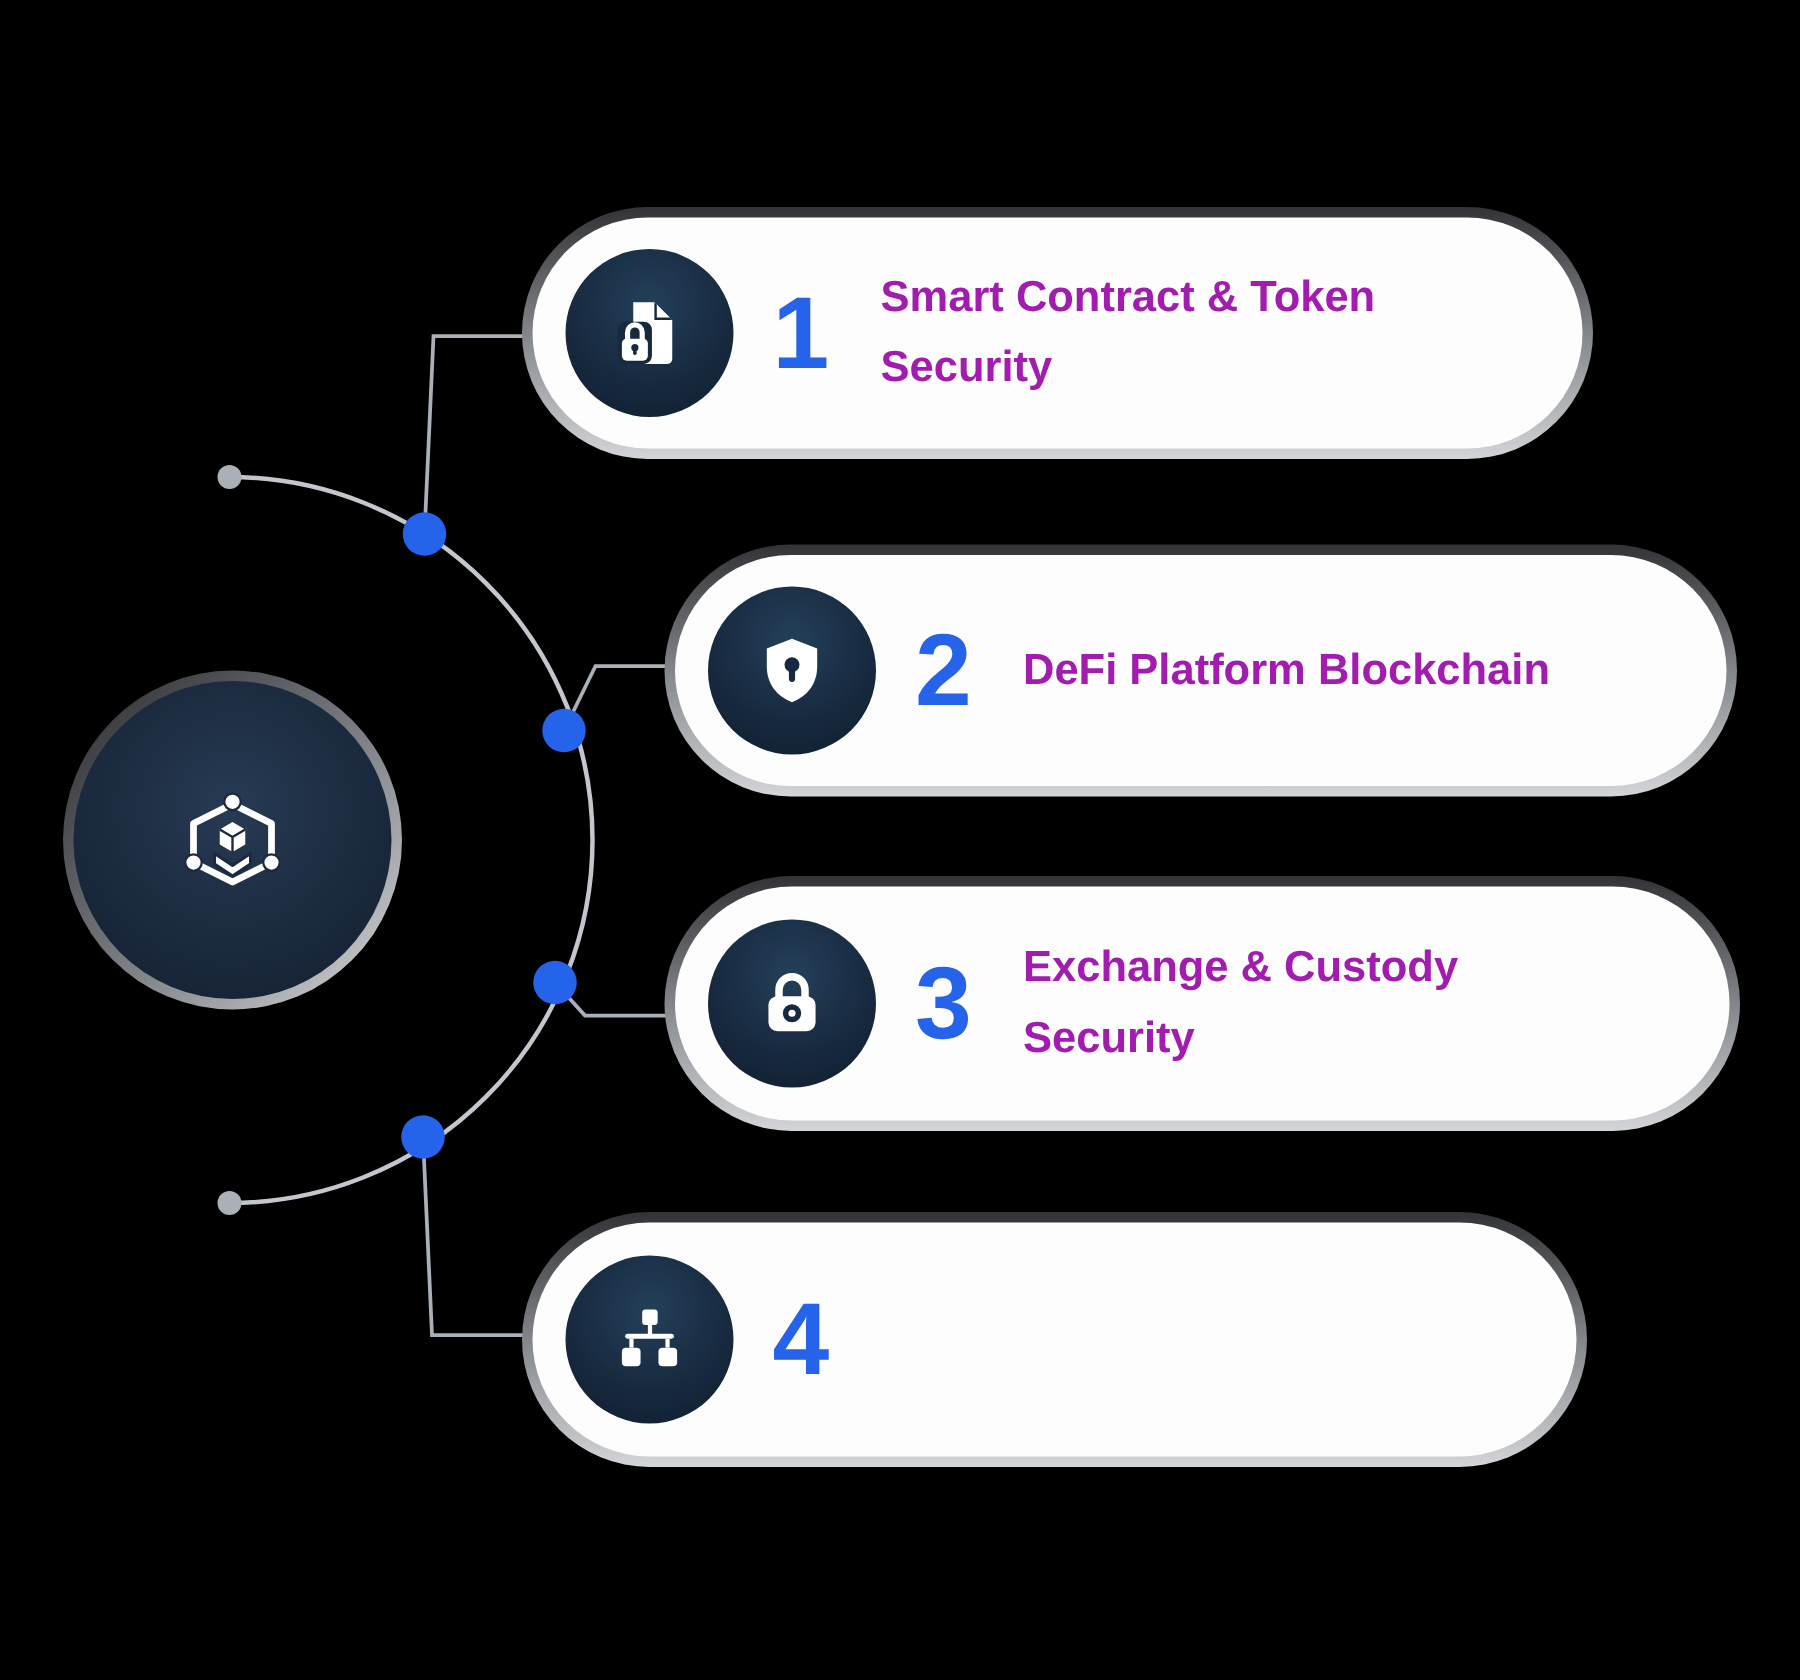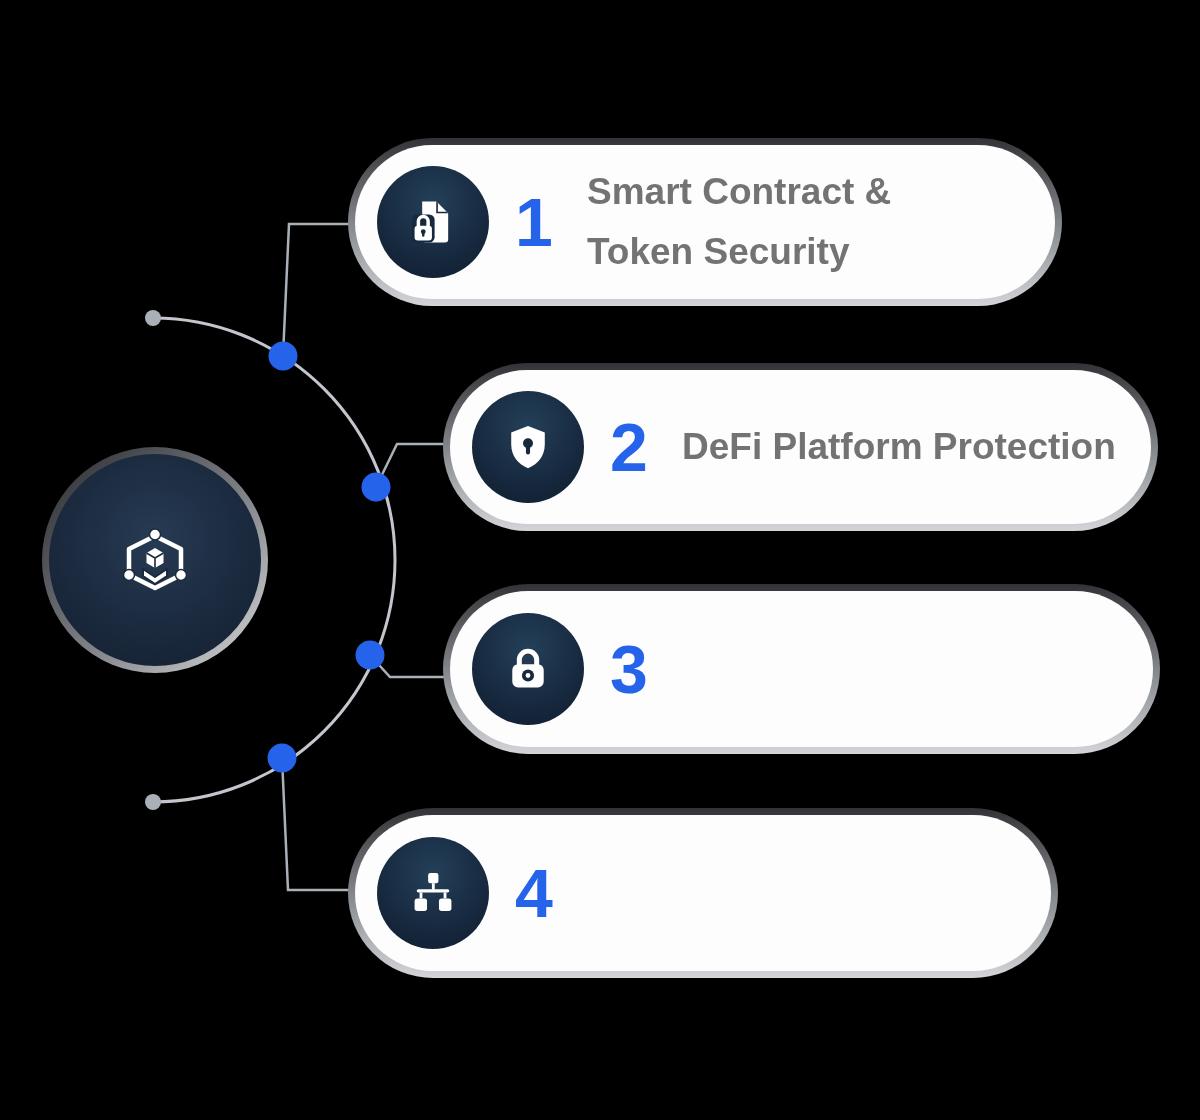--- a/index.html
+++ b/index.html
@@ -35,21 +35,21 @@
   .icon-circle{
     width:112px;height:112px;border-radius:50%;flex:none;
     background:radial-gradient(circle at 50% 32%,#234059 0%,#17293f 58%,#101d2e 100%);
     display:flex;align-items:center;justify-content:center;
   }
   .step-number{
     flex:none;width:58px;margin-left:16px;text-align:center;
     font-size:68px;font-weight:bold;color:#2563eb;
   }
   .step-title{
-    margin-left:24px;font-size:37px;font-weight:bold;color:#737373;
+    margin-left:24px;font-size:29px;font-weight:bold;color:#a21caf;
     line-height:1.62;max-width:382px;
   }
   .nowrap{white-space:nowrap;max-width:none;}
 </style>
 </head>
 <body>
 
 <div class="canvas">
 
   <svg class="connector-layer" width="1200" height="1120" viewBox="0 0 1200 1120">
@@ -102,35 +102,36 @@
   <div class="card card-2">
     <div class="card-inner">
       <div class="icon-circle">
         <svg width="52" height="52" viewBox="0 0 48 48">
           <path d="M24 4.5 L39.5 10.5 V21.5 C39.5 32.5 33 40 24 43.5 C15 40 8.5 32.5 8.5 21.5 V10.5 Z" fill="#ffffff"></path>
           <circle cx="24" cy="20.5" r="4.6" fill="#17293f"></circle>
           <rect x="22.1" y="22.5" width="3.8" height="8.5" rx="1.9" fill="#17293f"></rect>
         </svg>
       </div>
       <div class="step-number">2</div>
-      <div class="step-title nowrap">DeFi Platform Protection</div>
+      <div class="step-title nowrap">DeFi Platform Blockchain</div>
     </div>
   </div>
 
   <div class="card card-3">
     <div class="card-inner">
       <div class="icon-circle">
         <svg width="52" height="52" viewBox="0 0 48 48">
           <path d="M16 21 V15.5 A8 8 0 0 1 32 15.5 V21" fill="none" stroke="#ffffff" stroke-width="4.6"></path>
           <rect x="9.5" y="19.5" width="29" height="21.5" rx="5.5" fill="#ffffff"></rect>
           <circle cx="24" cy="30" r="5.6" fill="#17293f"></circle>
           <circle cx="24" cy="30" r="2.2" fill="#ffffff"></circle>
         </svg>
       </div>
       <div class="step-number">3</div>
+      <div class="step-title">Exchange &amp; Custody Security</div>
     </div>
   </div>
 
   <div class="card card-4">
     <div class="card-inner">
       <div class="icon-circle">
         <svg width="52" height="52" viewBox="0 0 48 48">
           <rect x="19.5" y="5.5" width="9.5" height="9.5" rx="2" fill="#ffffff"></rect>
           <rect x="23" y="15" width="2.6" height="6" fill="#ffffff"></rect>
           <rect x="9" y="20.5" width="30" height="3" rx="1.5" fill="#ffffff"></rect>

